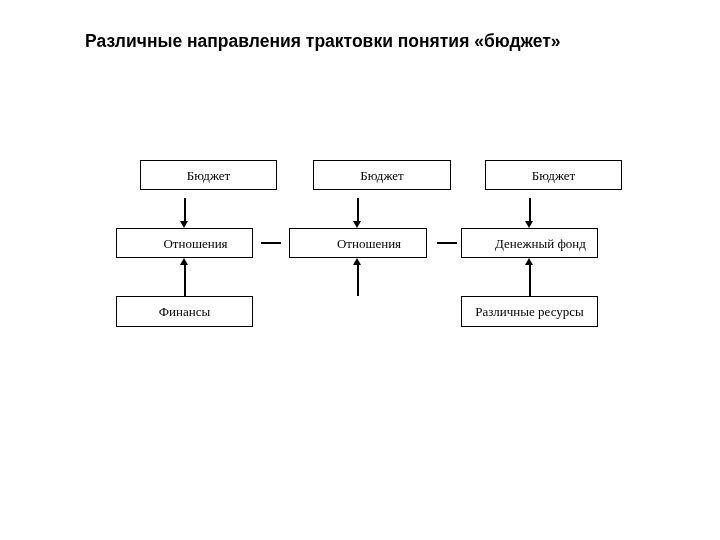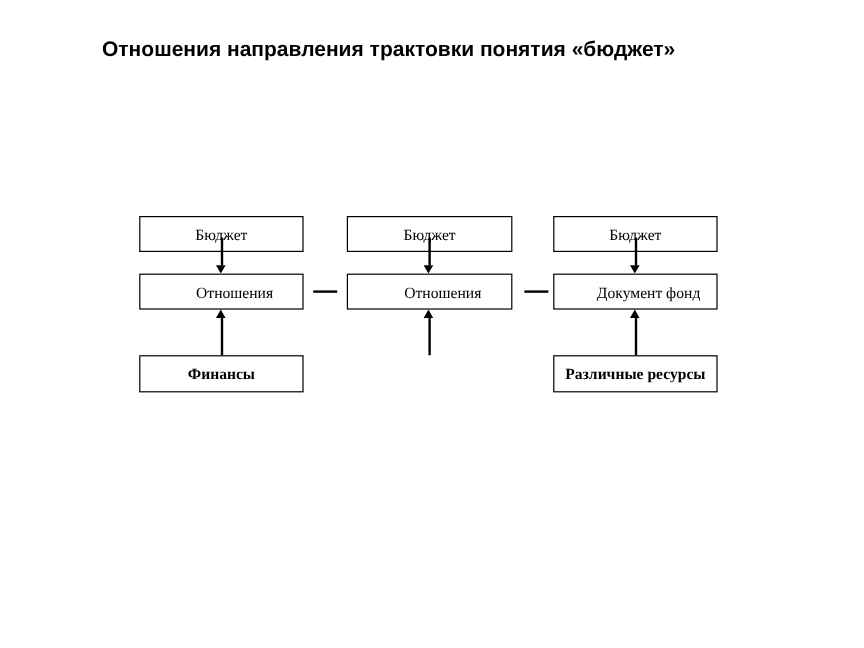--- a/index.html
+++ b/index.html
@@ -37,23 +37,23 @@
     justify-content: center;
     font-family: "Liberation Serif", serif;
     font-size: 13px;
     color: #000000;
     text-align: center;
     line-height: 1;
   }
   .c1 { left: 116px; width: 137px; }
   .c2 { left: 289px; width: 138px; }
   .c3 { left: 461px; width: 137px; }
-  .r1 { top: 180px; height: 30px; }
+  .r1 { top: 160px; height: 30px; margin-left: 24px; }
   .r2 { top: 228px; height: 30px; padding-left: 22px; }
-  .r3 { top: 296px; height: 31px; font-weight: bold; }
+  .r3 { top: 296px; height: 31px; }
 
   .arrow {
     position: absolute;
     width: 9px;
   }
   .arrow .stem {
     position: absolute;
     left: 50%;
     transform: translateX(-50%);
     width: 2px;
@@ -85,21 +85,21 @@
     background: #000000;
   }
   .d1 { left: 261px; }
   .d2 { left: 437px; }
 </style>
 </head>
 <body>
 
 <div class="canvas">
 
-  <div class="slide-title">Отношения направления трактовки понятия «бюджет»</div>
+  <div class="slide-title">Различные направления трактовки понятия «бюджет»</div>
 
   <div class="box c1 r1">
     <span>Бюджет</span>
   </div>
   <div class="arrow down ax1">
     <span class="stem"></span>
     <span class="head"></span>
   </div>
   <div class="box c1 r2">
     <span>Отношения</span>
@@ -132,21 +132,21 @@
   <div class="dash d2"></div>
 
   <div class="box c3 r1">
     <span>Бюджет</span>
   </div>
   <div class="arrow down ax3">
     <span class="stem"></span>
     <span class="head"></span>
   </div>
   <div class="box c3 r2">
-    <span>Документ фонд</span>
+    <span>Денежный фонд</span>
   </div>
   <div class="arrow up ax3">
     <span class="stem"></span>
     <span class="head"></span>
   </div>
   <div class="box c3 r3">
     <span>Различные ресурсы</span>
   </div>
 
 </div>

